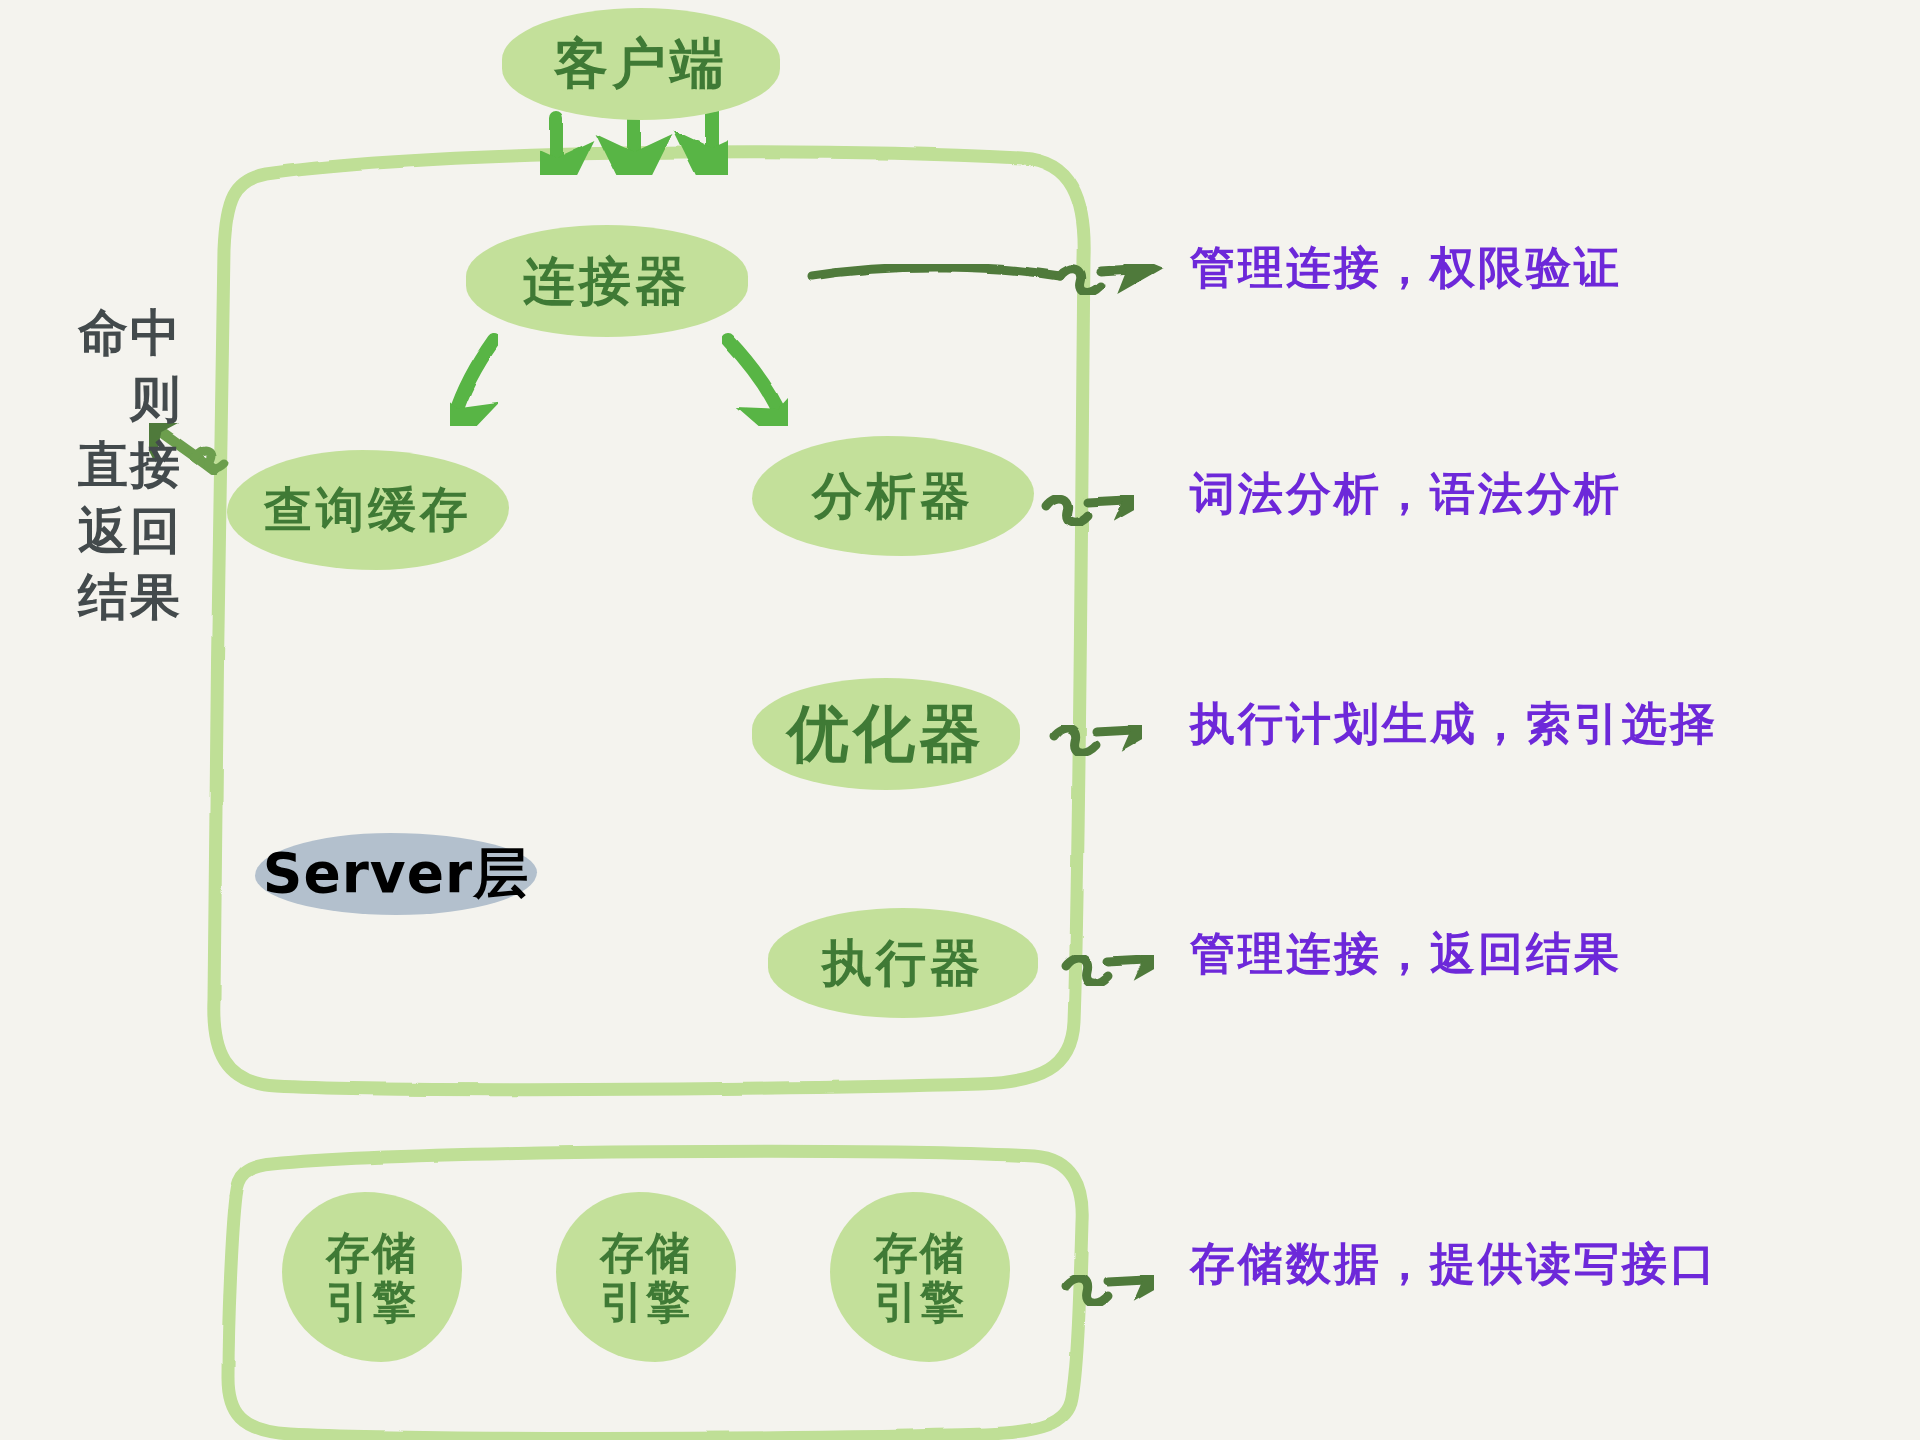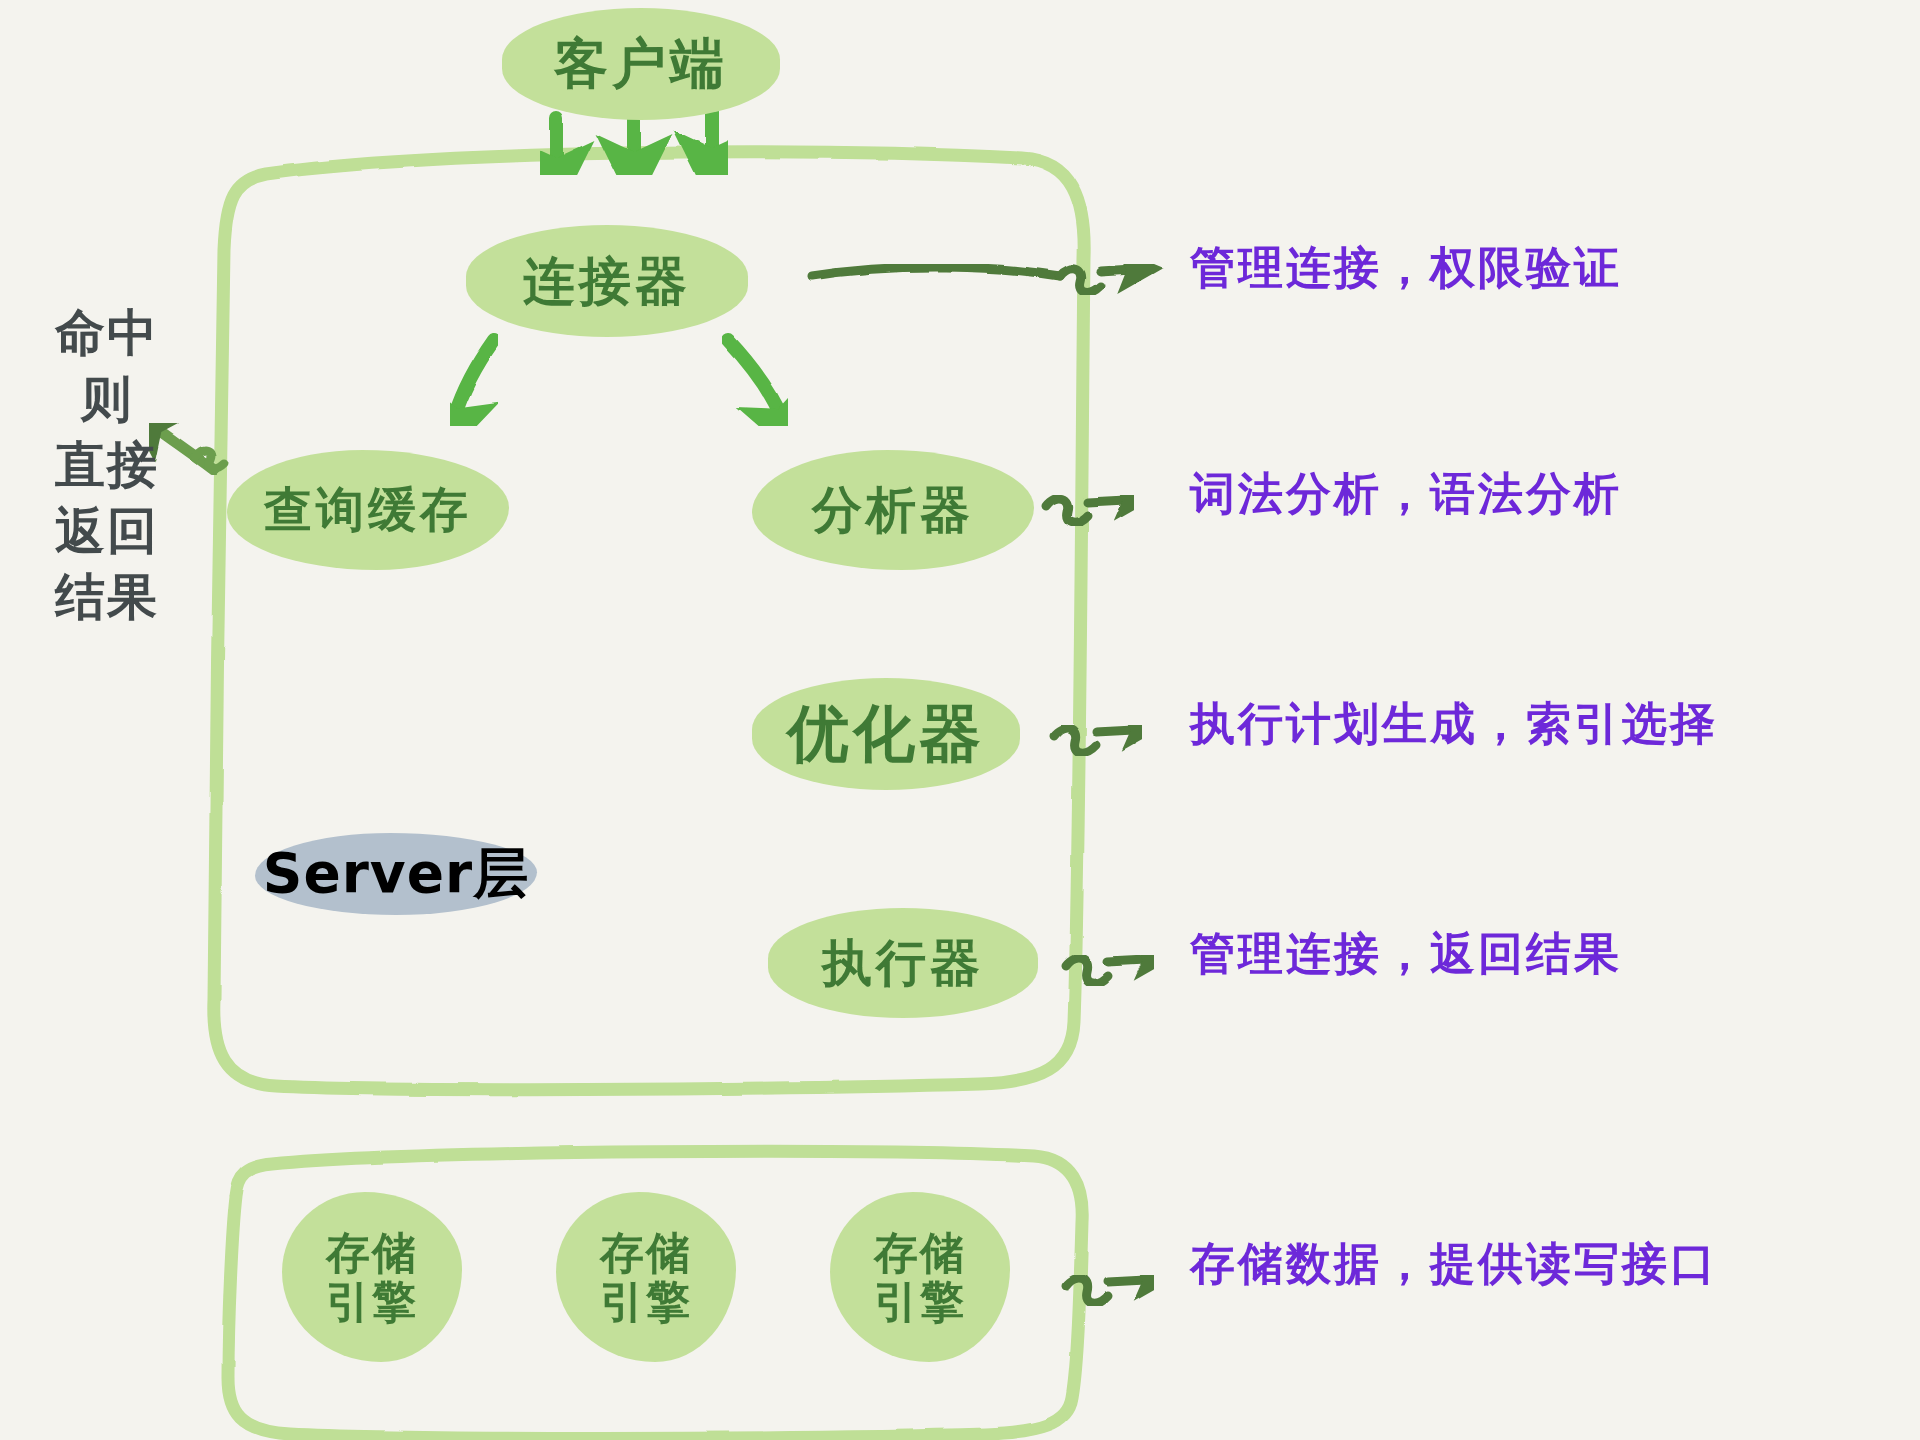--- a/index.html
+++ b/index.html
@@ -55,21 +55,21 @@
   }
   #node-connector {
     left: 466px; top: 225px; width: 282px; height: 112px;
     font-size: 52px;
   }
   #node-querycache {
     left: 227px; top: 450px; width: 282px; height: 120px;
     font-size: 48px;
   }
   #node-analyzer {
-    left: 752px; top: 450px; width: 282px; height: 120px;
+    left: 752px; top: 436px; width: 282px; height: 120px;
     font-size: 50px;
   }
   #node-optimizer {
     left: 752px; top: 678px; width: 268px; height: 112px;
     font-size: 62px;
   }
   #node-executor {
     left: 768px; top: 908px; width: 270px; height: 110px;
     font-size: 50px;
   }
@@ -118,21 +118,21 @@
   #side-note {
     position: absolute;
     left: 32px; top: 300px;
     width: 150px;
     color: #434a4c;
     font-family: "DejaVu Sans", sans-serif;
     font-size: 50px;
     font-weight: 700;
     letter-spacing: 2px;
     line-height: 1.32;
-    text-align: center;
+    text-align: right;
   }
   #side-note span { display: block; }
 </style>
 </head>
 <body>
 
 <div id="canvas">
 
   <svg class="layer" viewBox="0 0 1920 1440">
     <defs>

